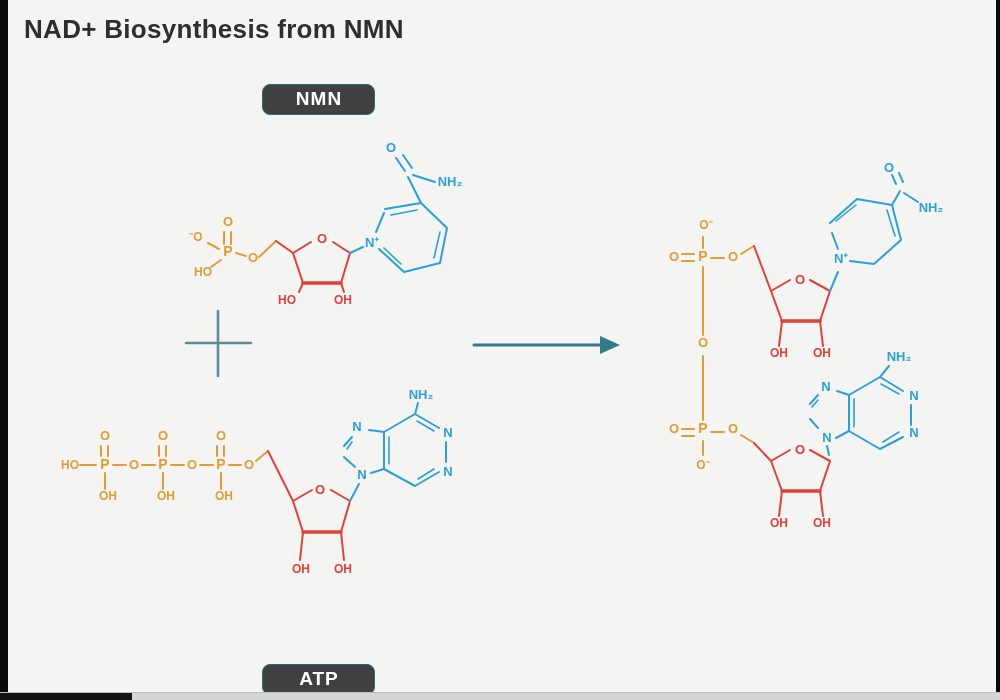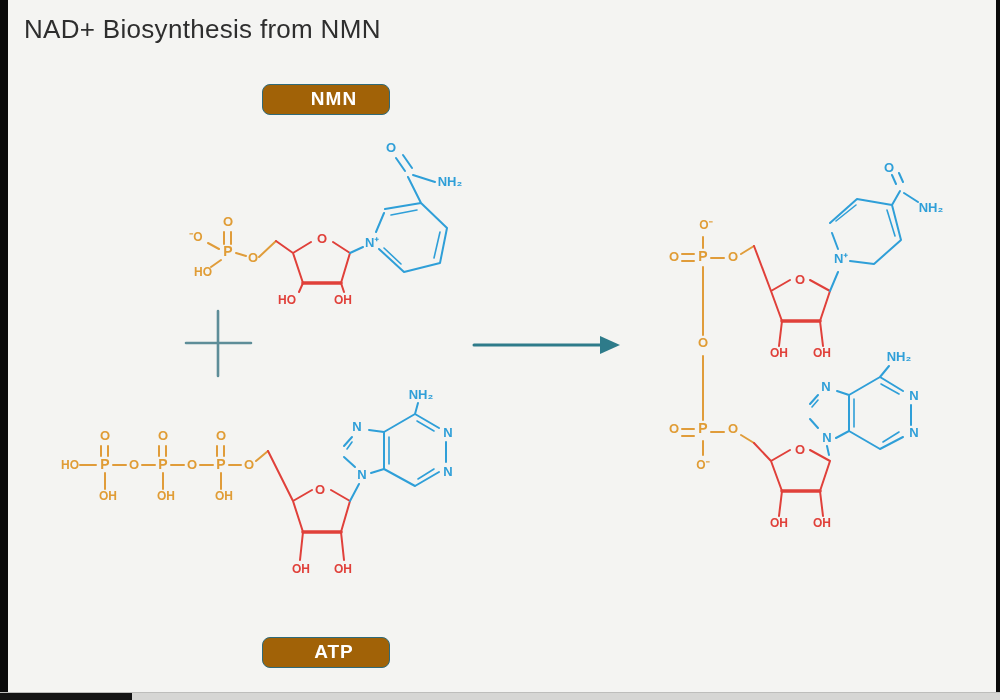--- a/index.html
+++ b/index.html
@@ -2,31 +2,31 @@
 <html><head>
 <meta charset="utf-8">
 <style>
   html,body{margin:0;padding:0;background:#000;}
   .stage{
     position:relative;width:1000px;height:700px;overflow:hidden;
     background:#f4f4f2;font-family:"Liberation Sans",sans-serif;
   }
   .page-title{
     position:absolute;left:24px;top:14px;
-    font-size:26px;font-weight:400;color:#2e2e2e;letter-spacing:0.3px;
+    font-size:26px;font-weight:700;color:#2e2e2e;letter-spacing:0.3px;
   }
   .badge{
     position:absolute;width:110px;text-align:center;
-    background:#a16207;color:#ffffff;font-weight:700;font-size:19px;
-    letter-spacing:1px;border-radius:8px;padding:3px 0 4px 16px;
+    background:#404040;color:#ffffff;font-weight:700;font-size:19px;
+    letter-spacing:1px;border-radius:8px;padding:3px 0 4px 1px;
     border:1px solid #2f6a79;
   }
   .badge-nmn{left:262px;top:84px;}
   .badge-nad{left:754px;top:84px;}
-  .badge-atp{left:262px;top:637px;}
+  .badge-atp{left:262px;top:664px;}
   svg.scheme{position:absolute;left:0;top:0;}
   svg text{font-family:"Liberation Sans",sans-serif;font-weight:700;}
   .b-p{stroke:#e09c3a;stroke-width:2;fill:none;stroke-linecap:round;}
   .b-r{stroke:#e0403a;stroke-width:2;fill:none;stroke-linecap:round;}
   .b-r-t{stroke:#e0403a;stroke-width:3.6;fill:none;stroke-linecap:round;}
   .b-b{stroke:#2f9fd8;stroke-width:2;fill:none;stroke-linecap:round;}
   .b-b2{stroke:#2f9fd8;stroke-width:1.6;fill:none;stroke-linecap:round;}
   .plus-stroke{stroke:#5d8d98;stroke-width:2.6;fill:none;stroke-linecap:round;}
   .arrow-stroke{stroke:#2e7b8a;stroke-width:3;fill:none;stroke-linecap:round;}
   .arrow-head{fill:#2e7b8a;}

